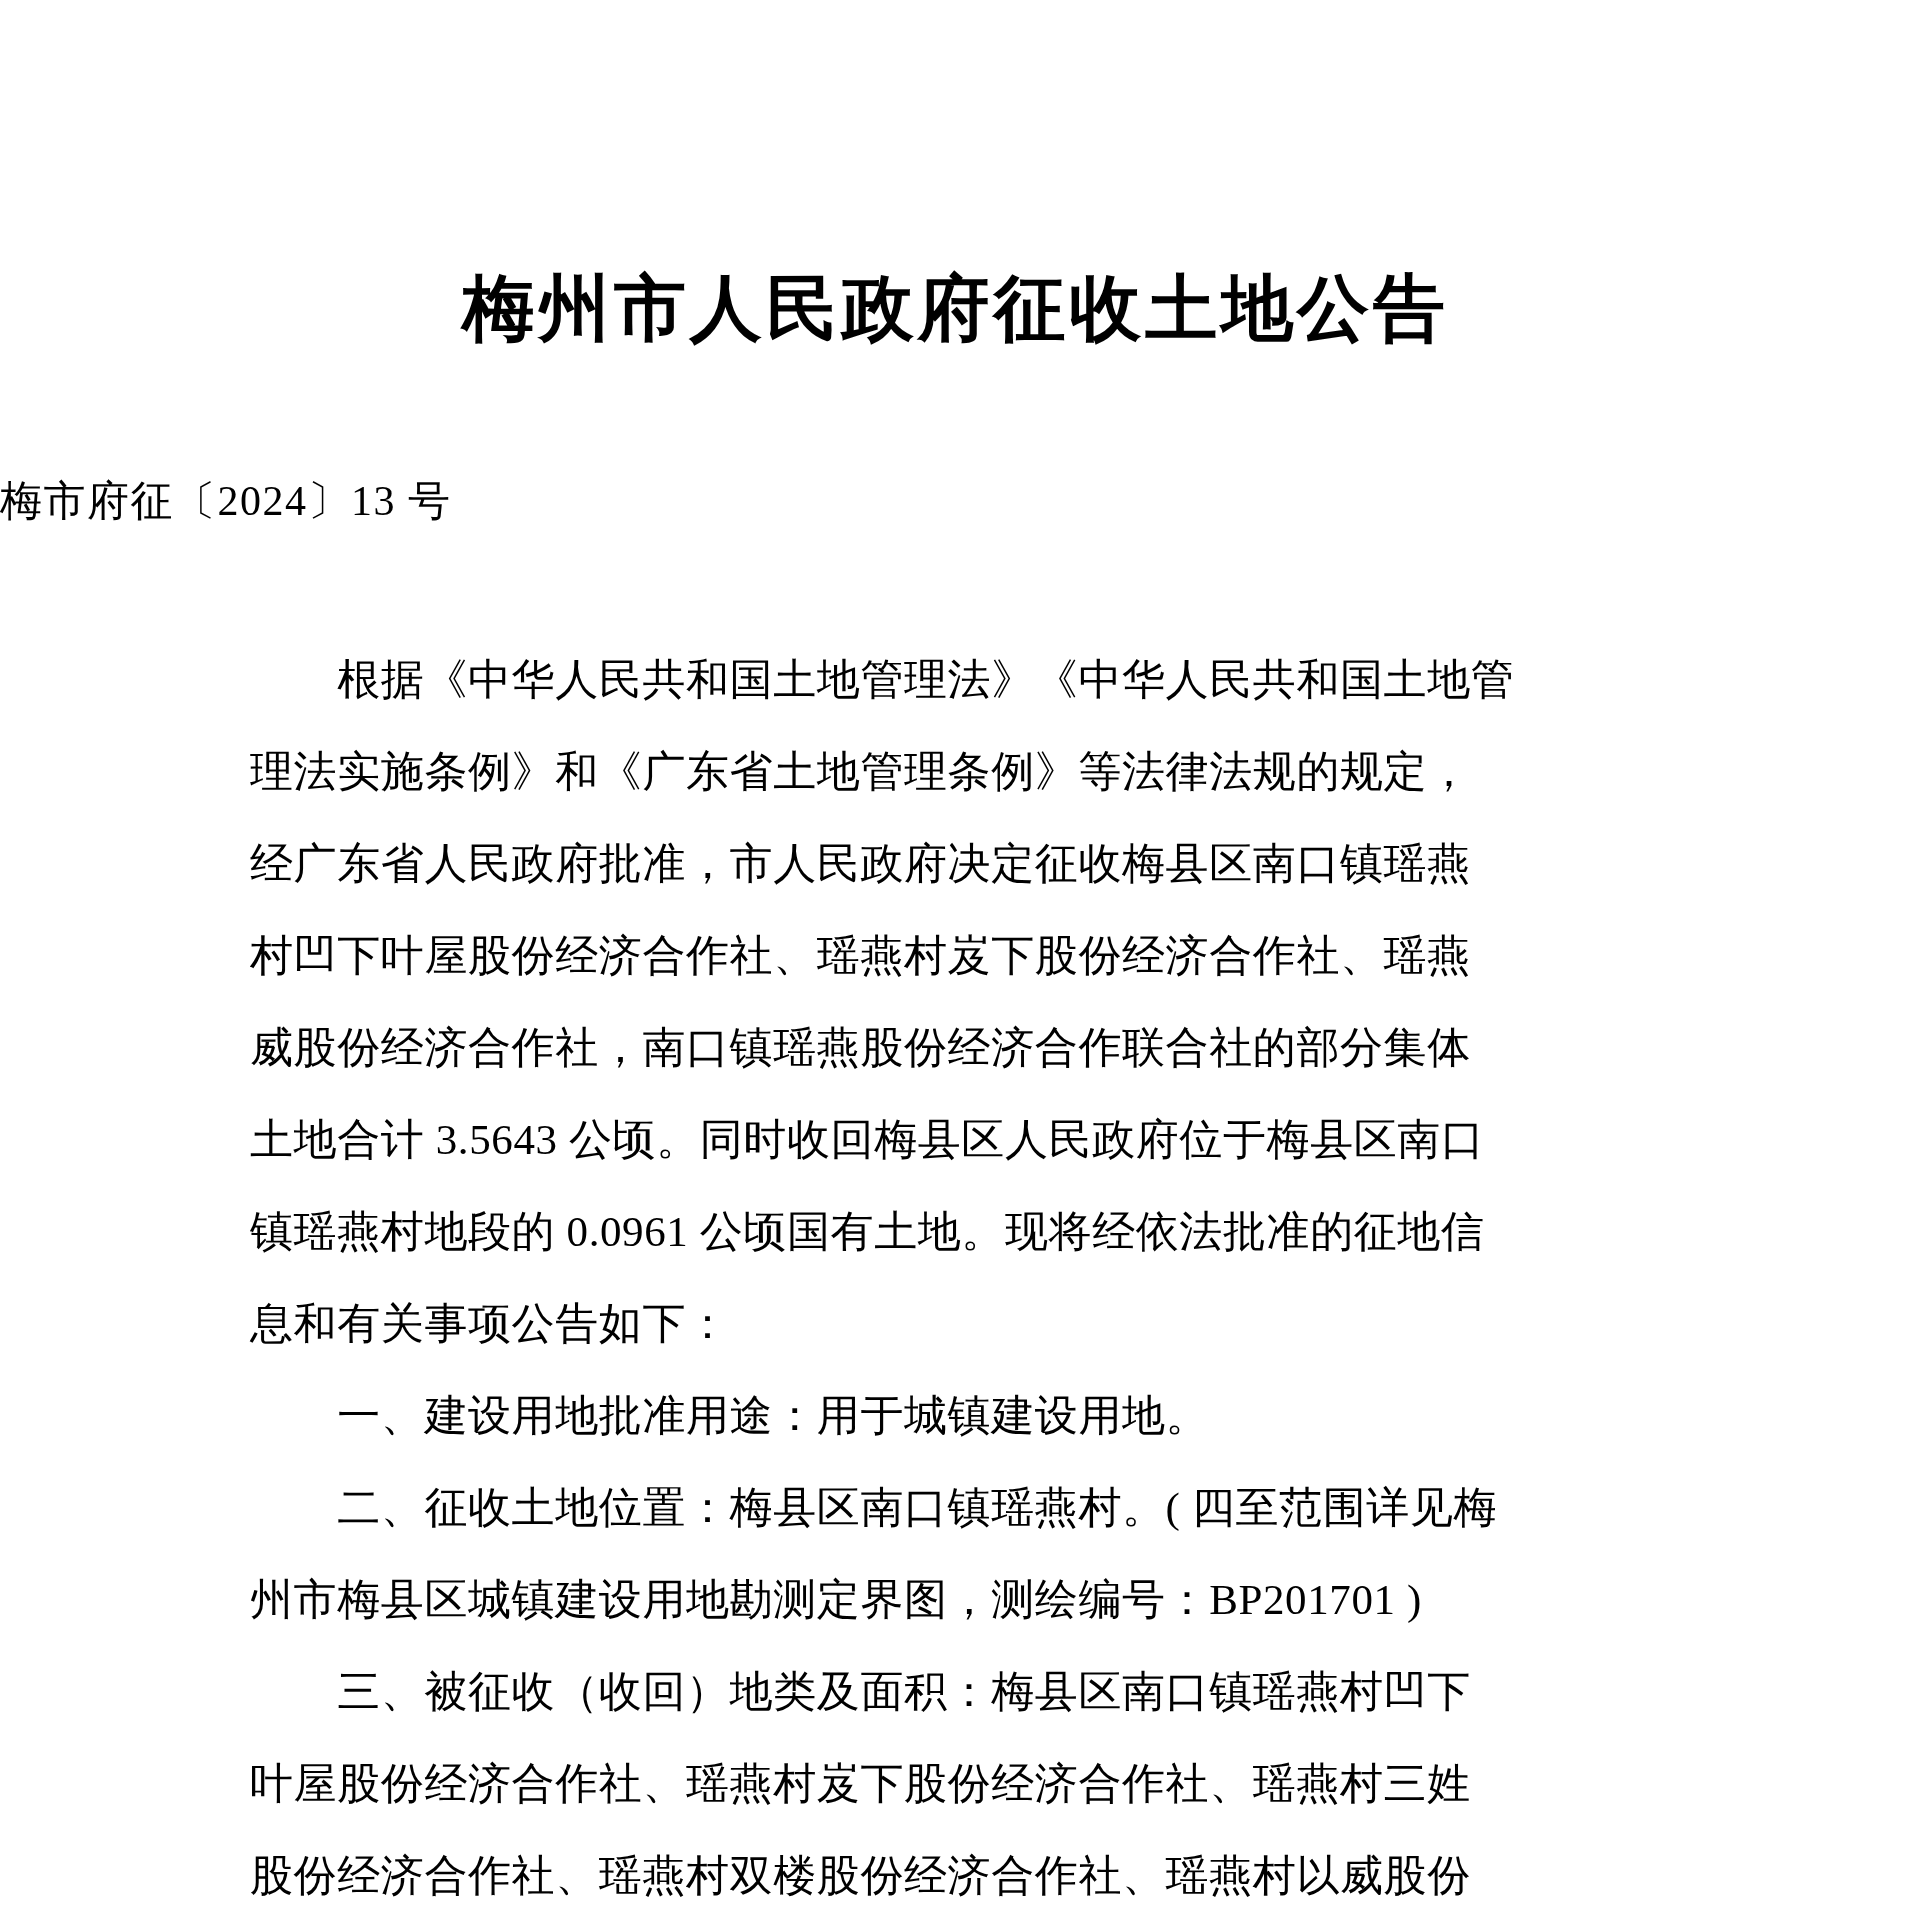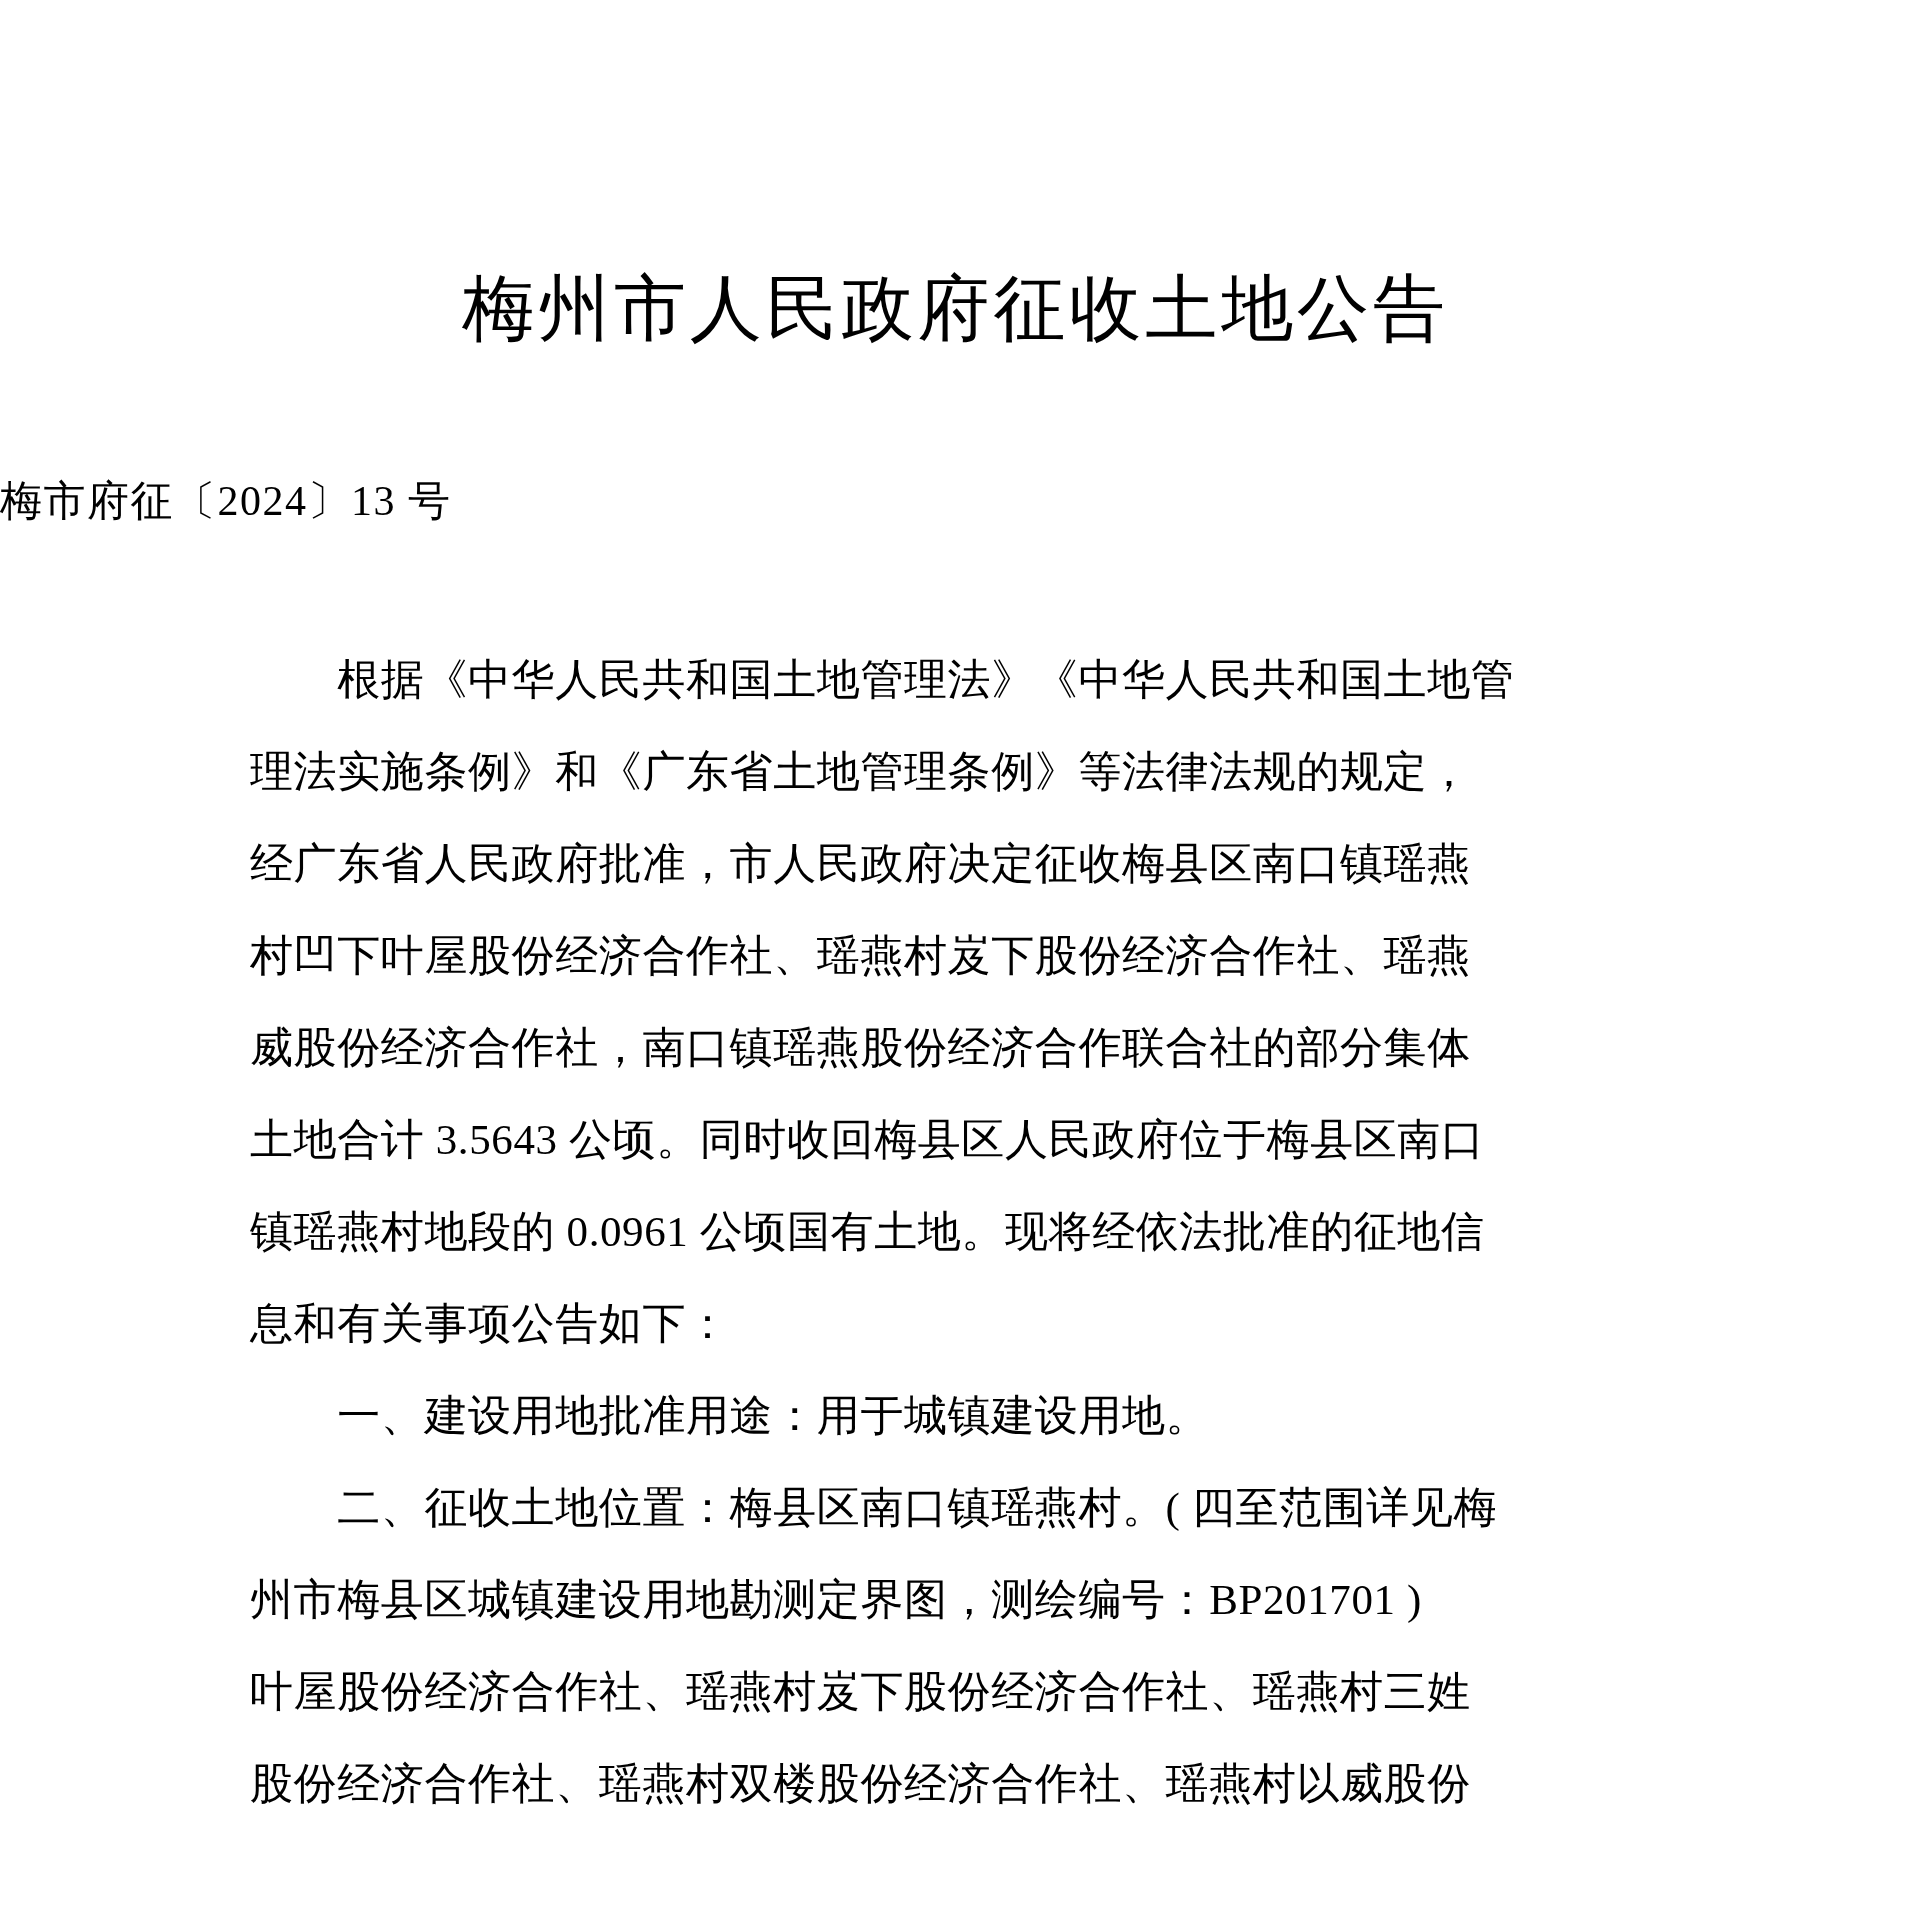--- a/index.html
+++ b/index.html
@@ -20,21 +20,21 @@
     overflow: hidden;
   }
   
   .doc-title {
     position: absolute;
     top: 270px;
     left: 0;
     width: 100%;
     text-align: center;
     font-size: 72px;
-    font-weight: normal;
+    font-weight: bold;
     letter-spacing: 3.9px;
     line-height: 1.1;
     font-family: "Liberation Serif", "DejaVu Serif", serif;
     white-space: nowrap;
   }
   
   .doc-number {
     position: absolute;
     top: 476px;
     left: 0;
@@ -75,19 +75,20 @@
     <div class="line">理法实施条例》和《广东省土地管理条例》等法律法规的规定，</div>
     <div class="line">经广东省人民政府批准，市人民政府决定征收梅县区南口镇瑶燕</div>
     <div class="line">村凹下叶屋股份经济合作社、瑶燕村岌下股份经济合作社、瑶燕</div>
     <div class="line">威股份经济合作社，南口镇瑶燕股份经济合作联合社的部分集体</div>
     <div class="line">土地合计 3.5643 公顷。同时收回梅县区人民政府位于梅县区南口</div>
     <div class="line">镇瑶燕村地段的 0.0961 公顷国有土地。现将经依法批准的征地信</div>
     <div class="line">息和有关事项公告如下：</div>
     <div class="line">　　一、建设用地批准用途：用于城镇建设用地。</div>
     <div class="line">　　二、征收土地位置：梅县区南口镇瑶燕村。( 四至范围详见梅</div>
     <div class="line">州市梅县区城镇建设用地勘测定界图，测绘编号：BP201701 )</div>
+    <div class="line">　　三、被征收（收回）地类及面积：梅县区南口镇瑶燕村凹下</div>
     <div class="line">叶屋股份经济合作社、瑶燕村岌下股份经济合作社、瑶燕村三姓</div>
     <div class="line">股份经济合作社、瑶燕村双楼股份经济合作社、瑶燕村以威股份</div>
 
   </div>
 
 </div>
 
 
 </body></html>

